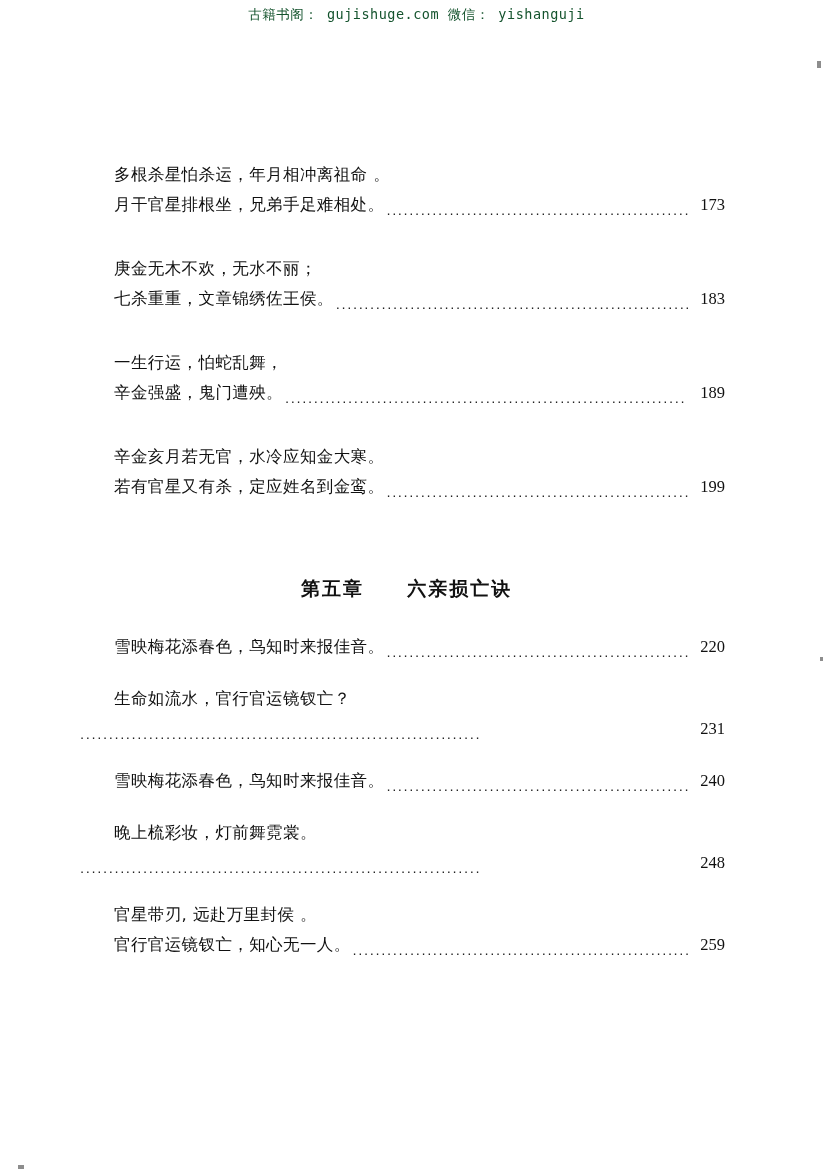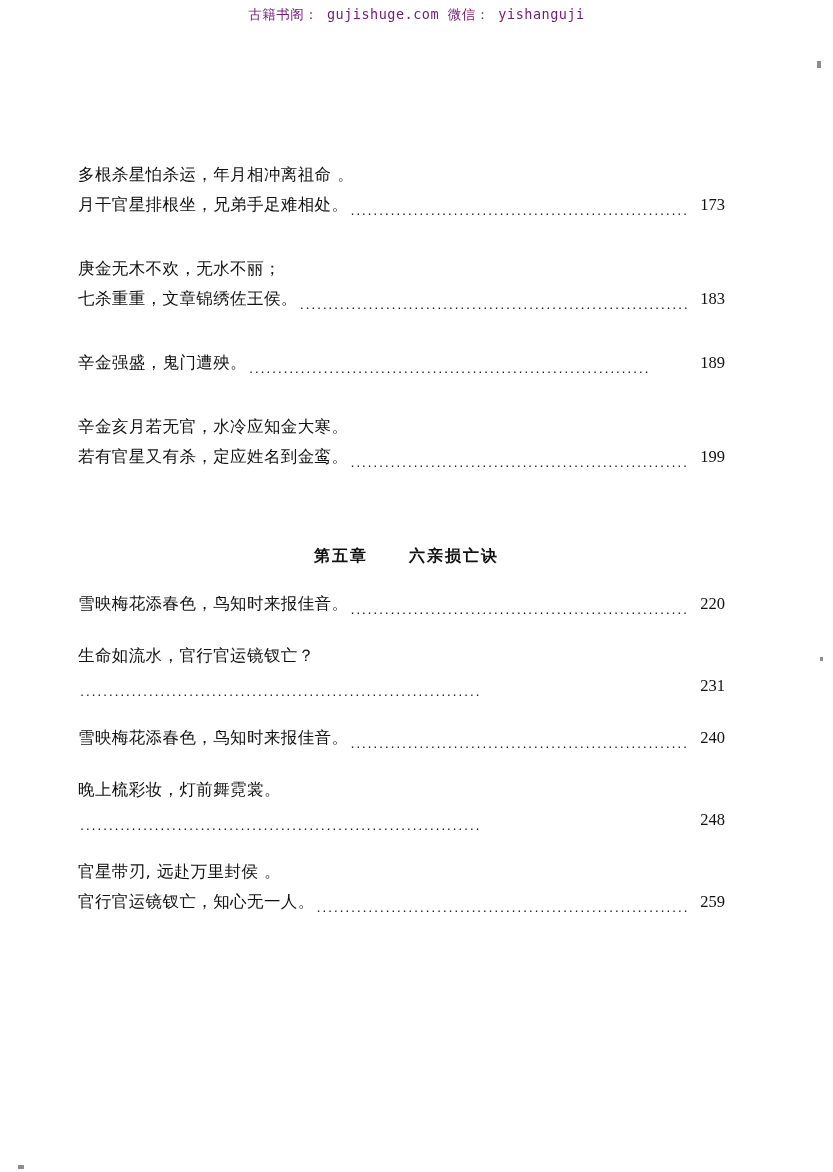--- a/index.html
+++ b/index.html
@@ -17,21 +17,21 @@
   }
   .watermark {
     position: absolute;
     top: 6px;
     left: 0;
     width: 100%;
     text-align: center;
     font-family: "DejaVu Sans Mono", monospace;
     font-size: 13.5px;
     letter-spacing: 0.5px;
-    color: #701a75;
+    color: #14532d;
     white-space: nowrap;
   }
   .page-body {
     position: absolute;
     top: 160px;
     left: 0;
     width: 833px;
   }
   .toc-block {
     margin: 0 0 34px 0;
@@ -41,20 +41,21 @@
     display: flex;
     align-items: flex-end;
     padding: 0 108px 0 78px;
     font-size: 16.5px;
     line-height: 30px;
     white-space: nowrap;
   }
   .toc-line .txt {
     flex: 0 0 auto;
     letter-spacing: 0.4px;
+    margin-left: 36px;
   }
   .toc-line .leader {
     flex: 1 1 auto;
     overflow: hidden;
     margin: 0 2px 4px 2px;
     font-size: 13px;
     line-height: 10px;
     letter-spacing: 1.6px;
     color: #222;
     white-space: nowrap;
@@ -62,24 +63,24 @@
   .toc-line .page {
     flex: 0 0 auto;
     width: 34px;
     text-align: right;
     font-size: 16.5px;
     font-family: "Liberation Serif", serif;
   }
   .toc-line.no-leader .leader { visibility: hidden; }
   .chapter-heading {
     text-align: center;
-    font-size: 16px;
+    font-size: 19px;
     font-weight: bold;
     letter-spacing: 2px;
-    margin: 74px 0 22px 0;
+    margin: 74px 0 30px 0;
     padding-right: 20px;
     font-family: "DejaVu Sans", sans-serif;
   }
   .chapter-heading .gap { display: inline-block; width: 26px; }
   .tight { margin-bottom: 22px; }
   .speck {
     position: absolute;
     background: #8d8d8d;
   }
 </style>
@@ -110,20 +111,25 @@
       <span class="page"></span>
     </div>
     <div class="toc-line">
       <span class="txt">七杀重重，文章锦绣佐王侯。</span>
       <span class="leader">......................................................................</span>
       <span class="page">183</span>
     </div>
   </div>
 
   <div class="toc-block">
+    <div class="toc-line no-leader">
+      <span class="txt">一生行运，怕蛇乱舞，</span>
+      <span class="leader">...................................................</span>
+      <span class="page"></span>
+    </div>
     <div class="toc-line">
       <span class="txt">辛金强盛，鬼门遭殃。</span>
       <span class="leader">......................................................................</span>
       <span class="page">189</span>
     </div>
   </div>
 
   <div class="toc-block">
     <div class="toc-line no-leader">
       <span class="txt">辛金亥月若无官，水冷应知金大寒。</span>

